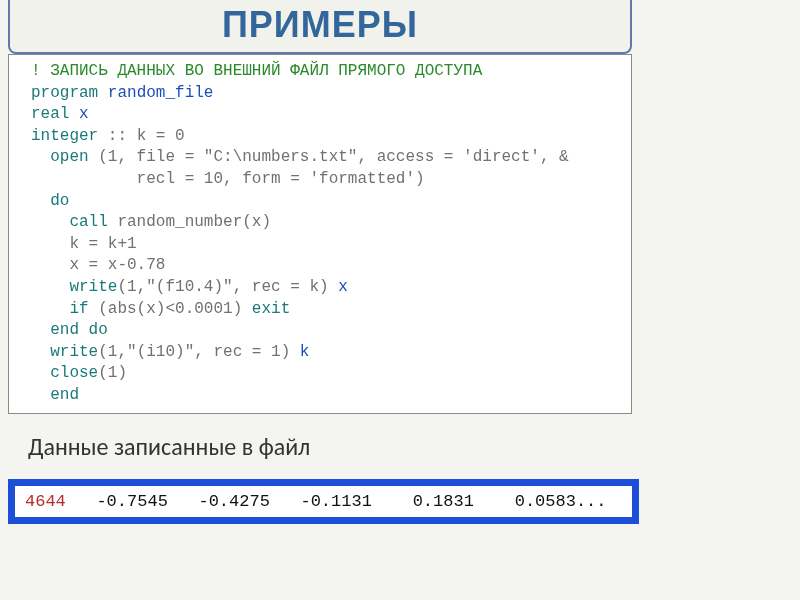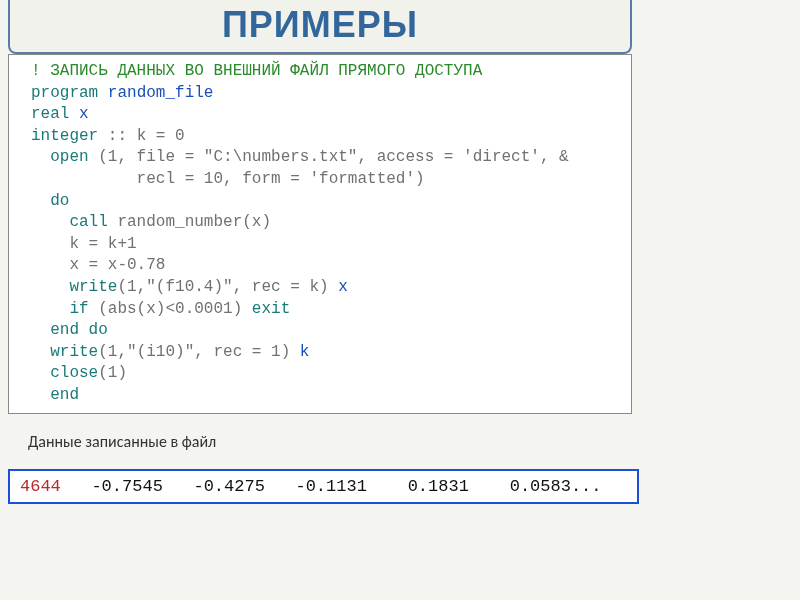--- a/index.html
+++ b/index.html
@@ -44,27 +44,27 @@
     overflow: hidden;
   }
   .green { color: #2a8a2a; }
   .teal  { color: #1a7a7a; }
   .blue  { color: #1a4fbb; }
   .grey  { color: #717171; }
   .black { color: #111111; }
 
   .caption {
     margin: 18px 28px 18px 28px;
-    font-size: 16px;
+    font-size: 24px;
     color: #333;
     font-family: Calibri, Arial, sans-serif;
   }
   .data-box {
     margin: 4px 1px 0 8px;
-    border: 2px solid #1d4ed8;
+    border: 7px solid #1d4ed8;
     background: #ffffff;
     padding: 6px 10px;
     font-family: "Courier New", monospace;
     font-size: 17px;
     white-space: pre;
   }
   .red { color: #ba2a2a; }
 </style>
 </head>
 <body>

